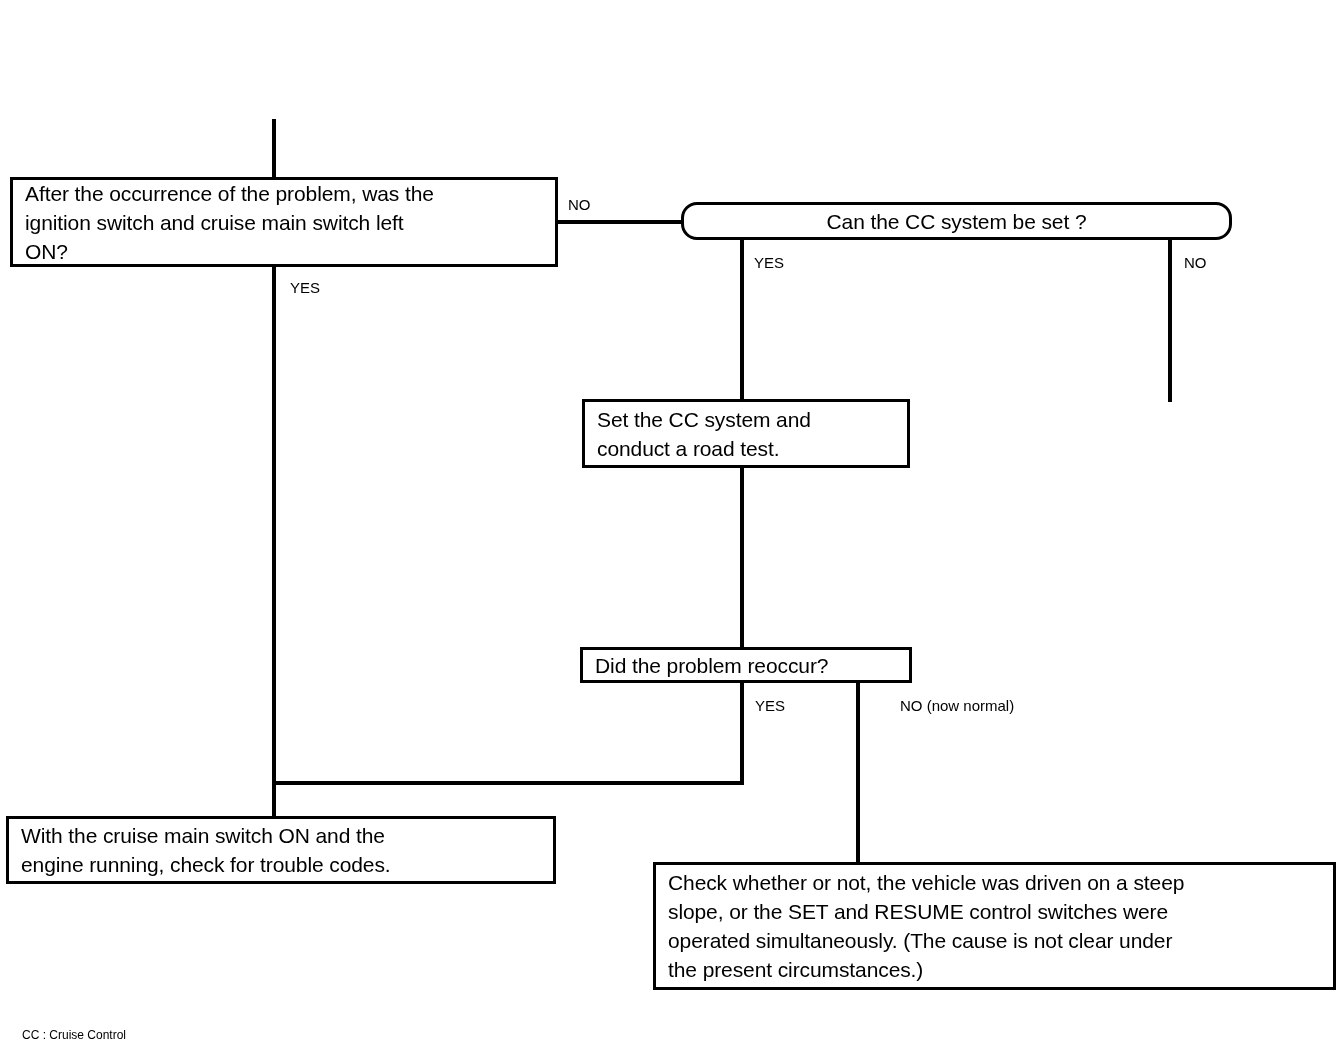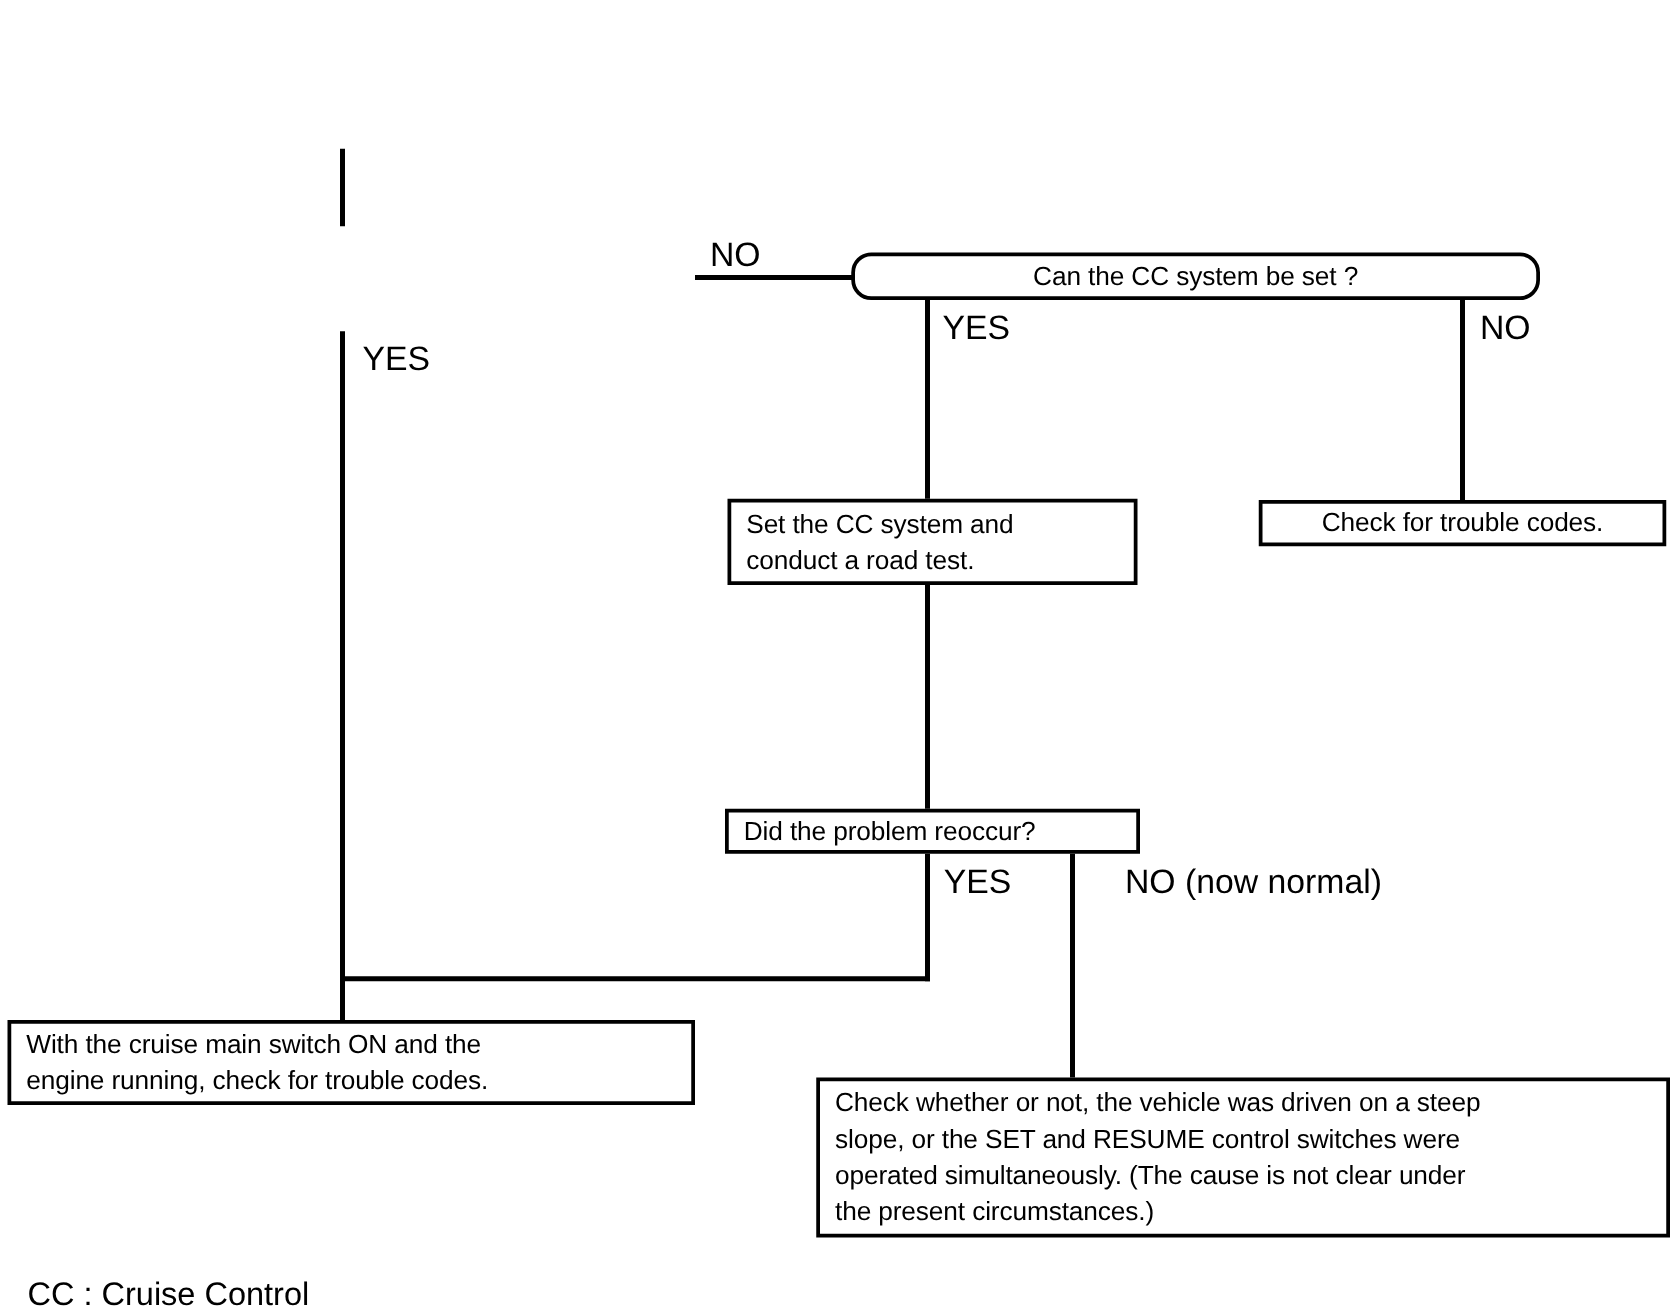--- a/index.html
+++ b/index.html
@@ -44,52 +44,54 @@
     z-index: 1;
   }
   .line-h {
     position: absolute;
     height: 4px;
     background: #000000;
     z-index: 1;
   }
   .edge-label {
     position: absolute;
-    font-size: 27px;
+    font-size: 15px;
     line-height: 21px;
     white-space: nowrap;
     z-index: 4;
   }
   .legend {
     position: absolute;
-    font-size: 26px;
+    font-size: 12px;
     line-height: 22px;
     white-space: nowrap;
     z-index: 4;
   }
 </style>
 </head>
 <body>
 
 <div id="canvas">
 
 
+  <div class="box" style="left:10px; top:177px; width:548px; height:90px;">
+    <div class="box-text">After the occurrence of the problem, was the
+ignition switch and cruise main switch left
+ON?</div>
+  </div>
 
   <div class="box center" style="left:681px; top:202px; width:551px; height:38px;border-radius:16px;">
     <div class="box-text">Can the CC system be set ?</div>
   </div>
 
   <div class="box" style="left:582px; top:399px; width:328px; height:69px;">
     <div class="box-text">Set the CC system and
 conduct a road test.</div>
   </div>
 
-  <div class="box center" style="left:1007px; top:400px; width:326px; height:37px;">
-    <div class="box-text">Check for trouble codes.</div>
-  </div>
 
   <div class="box" style="left:580px; top:647px; width:332px; height:36px;">
     <div class="box-text">Did the problem reoccur?</div>
   </div>
 
   <div class="box" style="left:6px; top:816px; width:550px; height:68px;">
     <div class="box-text">With the cruise main switch ON and the
 engine running, check for trouble codes.</div>
   </div>
 

